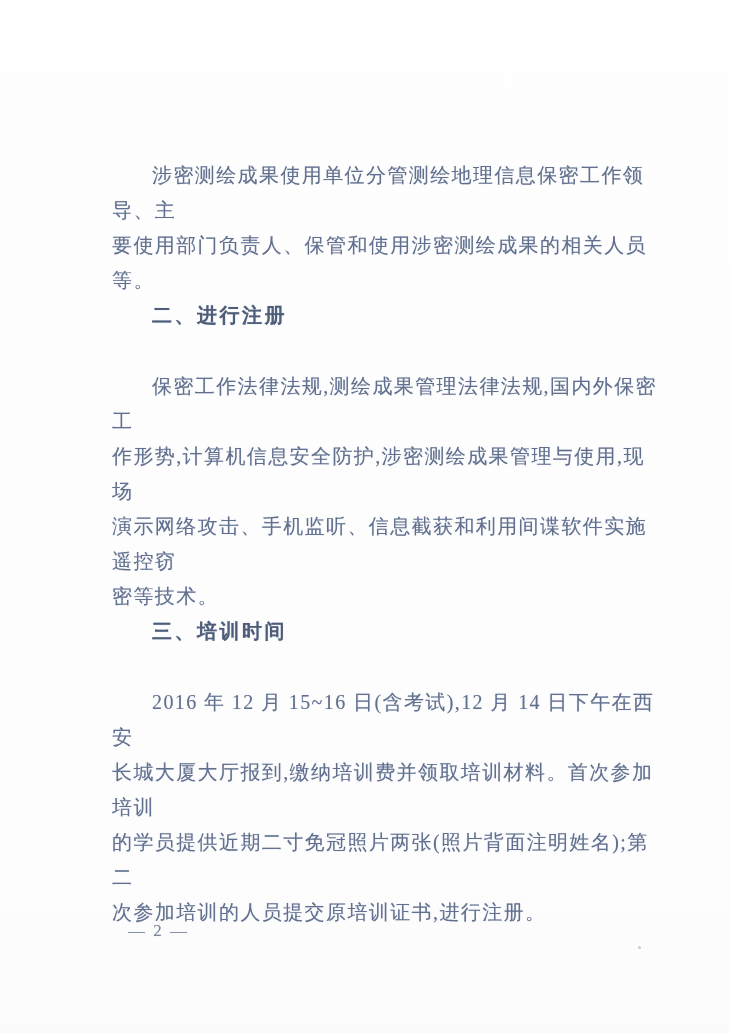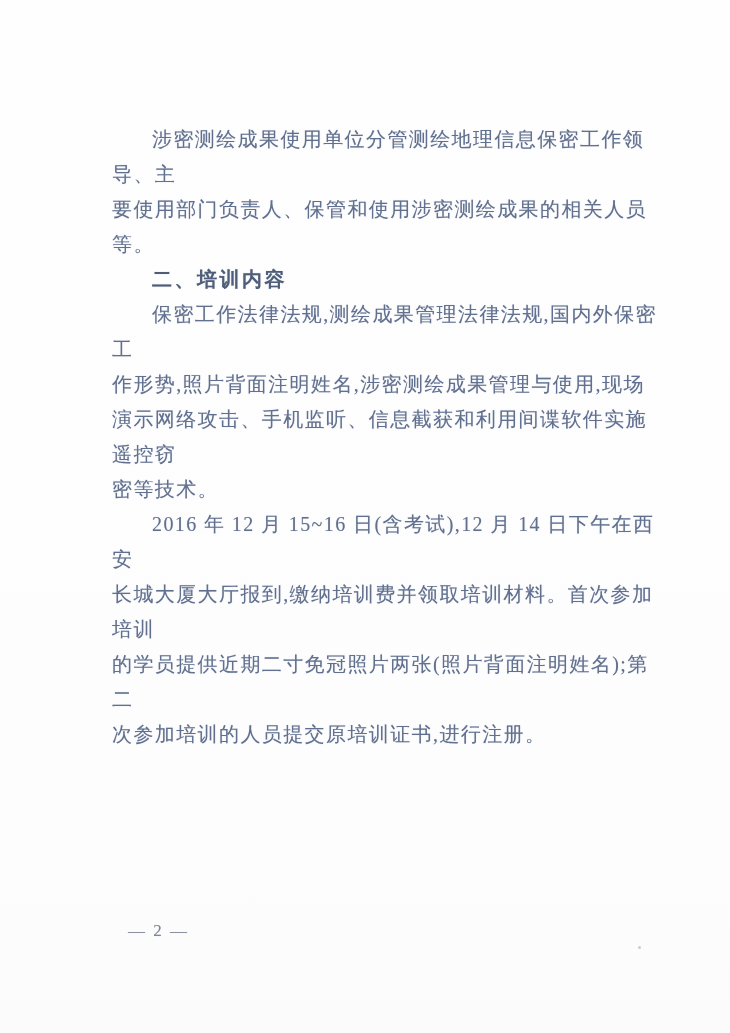--- a/index.html
+++ b/index.html
@@ -29,20 +29,21 @@
     letter-spacing: 1.4px;
     color: #61708f;
     text-shadow: 0 0 1px rgba(97,112,143,0.35);
   }
   .text-block p {
     margin: 0;
     white-space: pre-line;
   }
   p.para {
     text-indent: 2em;
+    margin-top: 36px;
   }
   p.carryover {
     text-indent: 0;
   }
   p.heading {
     text-indent: 2em;
     font-family: "Liberation Sans", sans-serif;
     font-weight: bold;
     color: #4e5d79;
     letter-spacing: 2.5px;
@@ -73,27 +74,28 @@
 
 <div class="page">
 
   <div class="text-block">
 
 
     <p class="para">涉密测绘成果使用单位分管测绘地理信息保密工作领导、主
 要使用部门负责人、保管和使用涉密测绘成果的相关人员等。</p>
 
 
-    <p class="heading">二、培训内容</p>
+    <p class="heading">二、进行注册</p>
 
     <p class="para">保密工作法律法规,测绘成果管理法律法规,国内外保密工
-作形势,照片背面注明姓名,涉密测绘成果管理与使用,现场
+作形势,计算机信息安全防护,涉密测绘成果管理与使用,现场
 演示网络攻击、手机监听、信息截获和利用间谍软件实施遥控窃
 密等技术。</p>
 
+    <p class="heading">三、培训时间</p>
 
     <p class="para">2016 年 12 月 15~16 日(含考试),12 月 14 日下午在西安
 长城大厦大厅报到,缴纳培训费并领取培训材料。首次参加培训
 的学员提供近期二寸免冠照片两张(照片背面注明姓名);第二
 次参加培训的人员提交原培训证书,进行注册。</p>
 
   </div>
 
   <div class="page-number">— 2 —</div>
 

